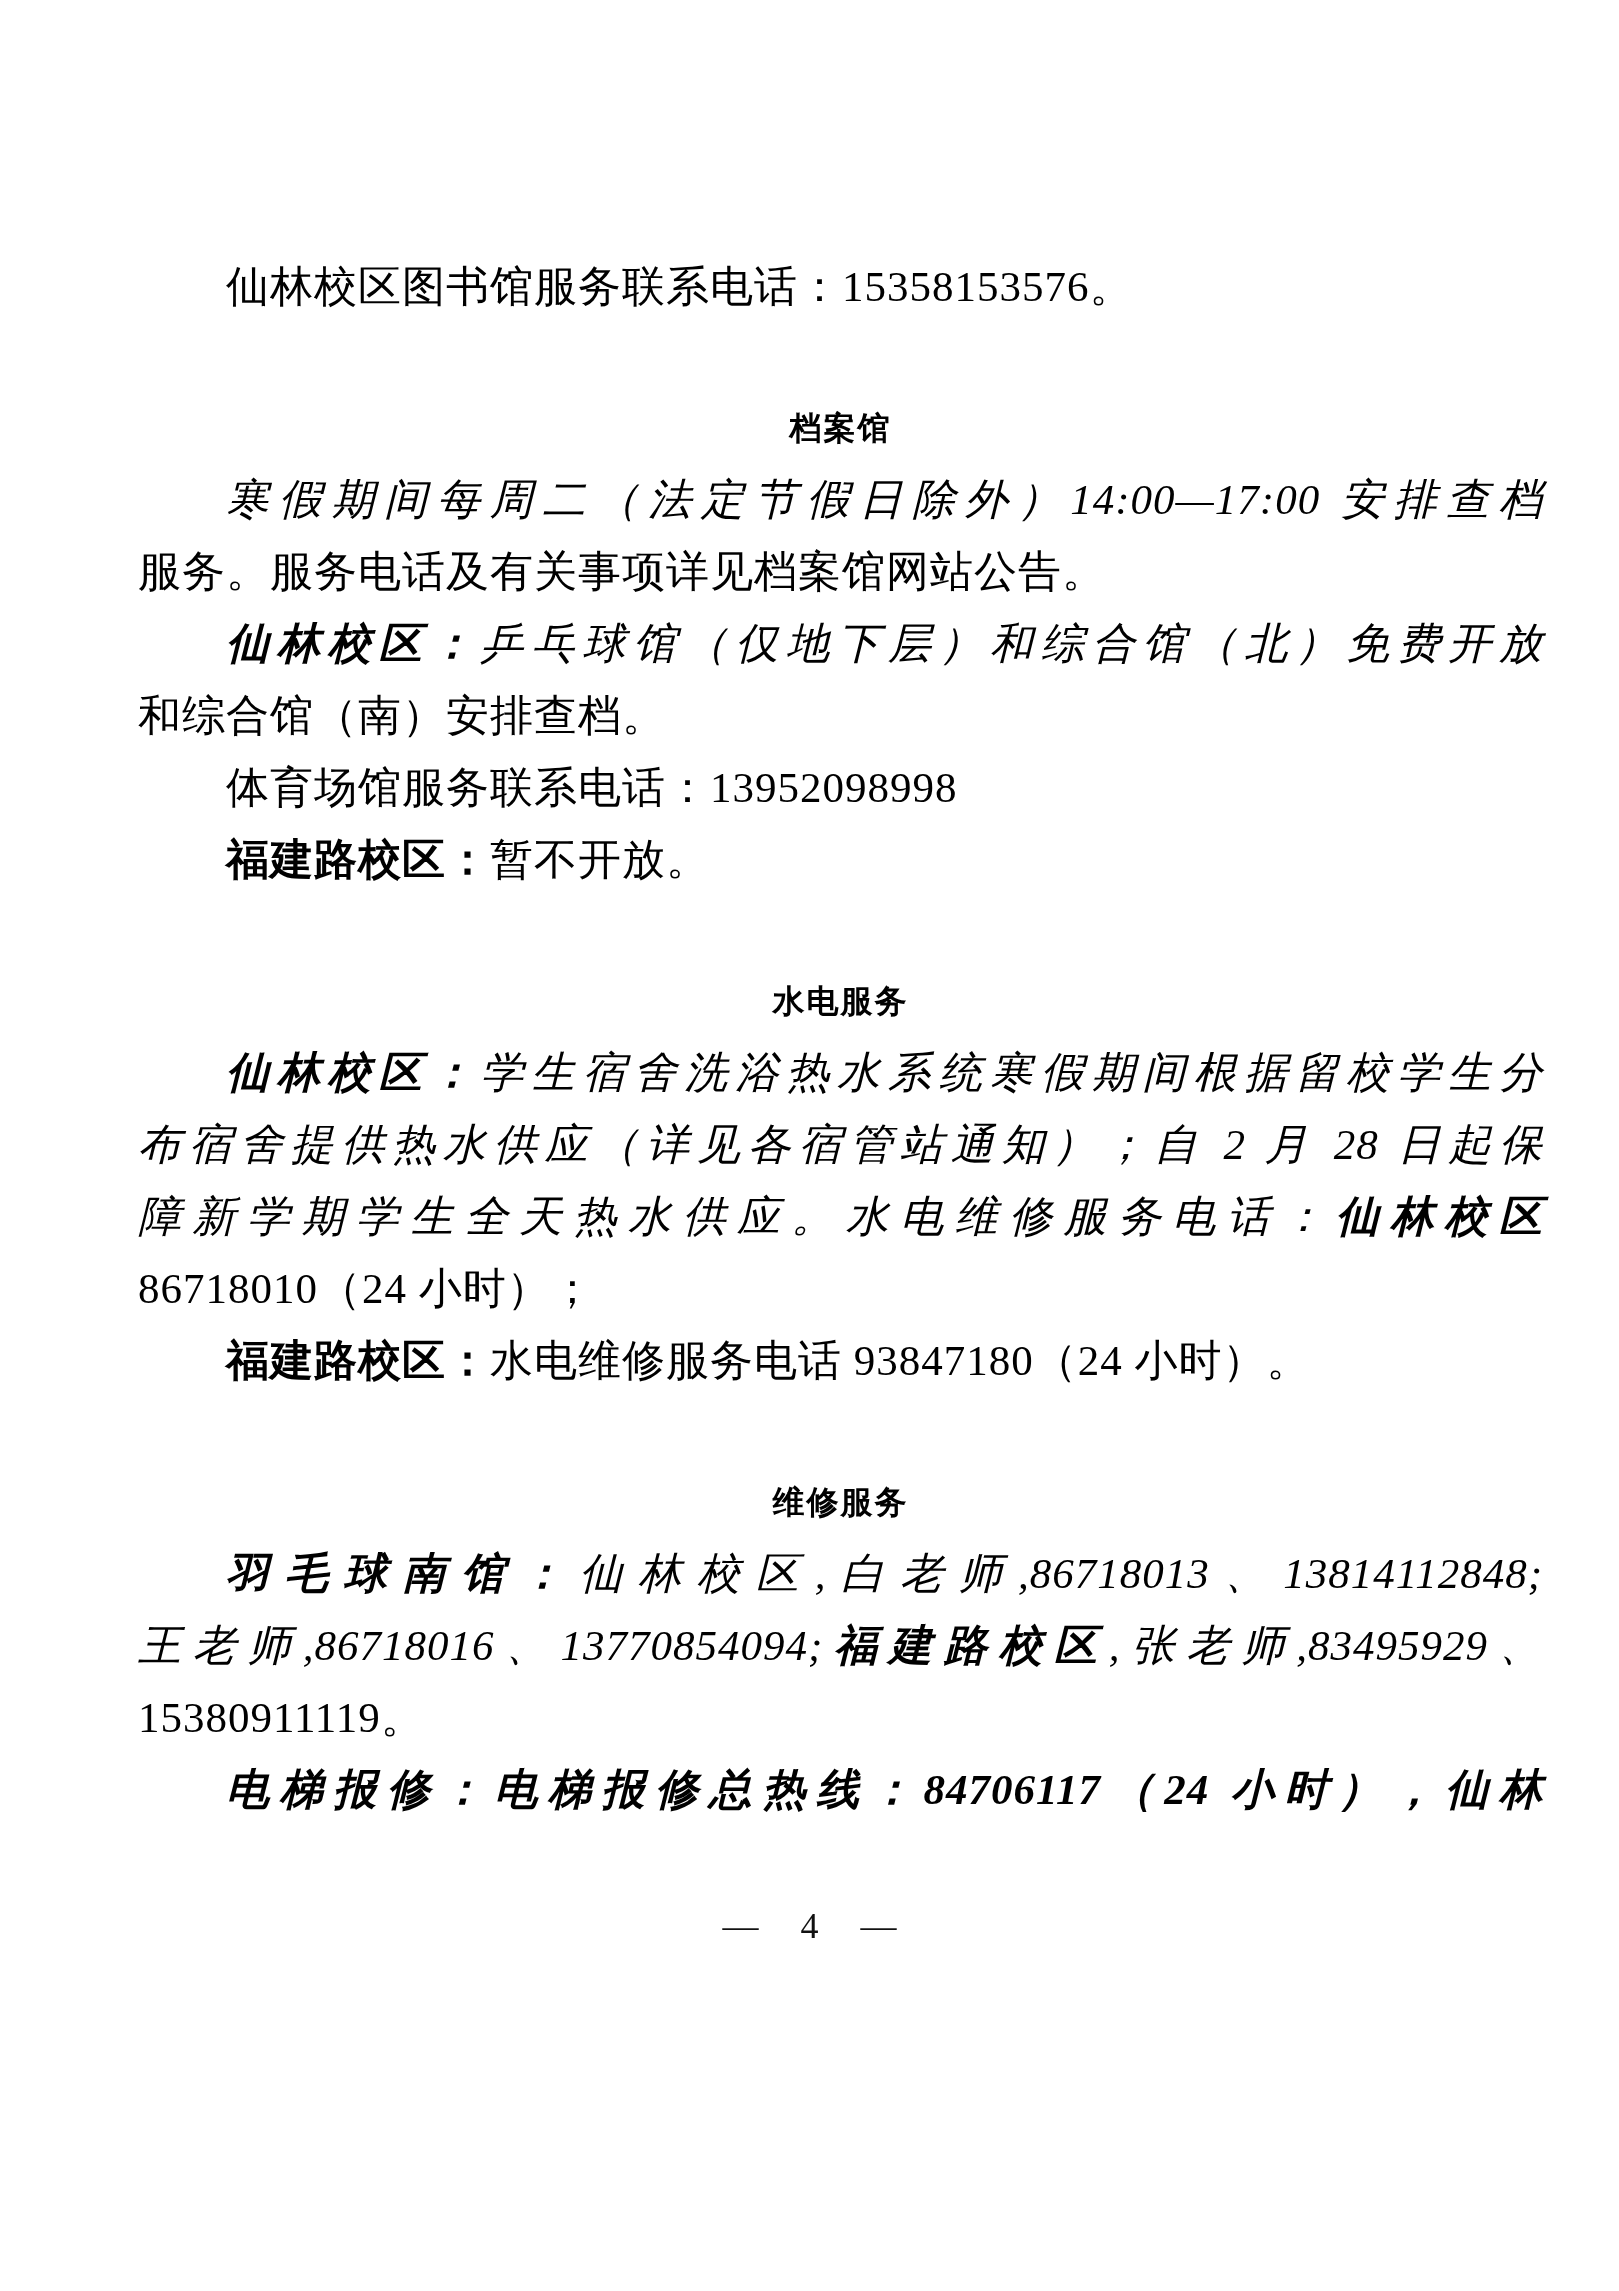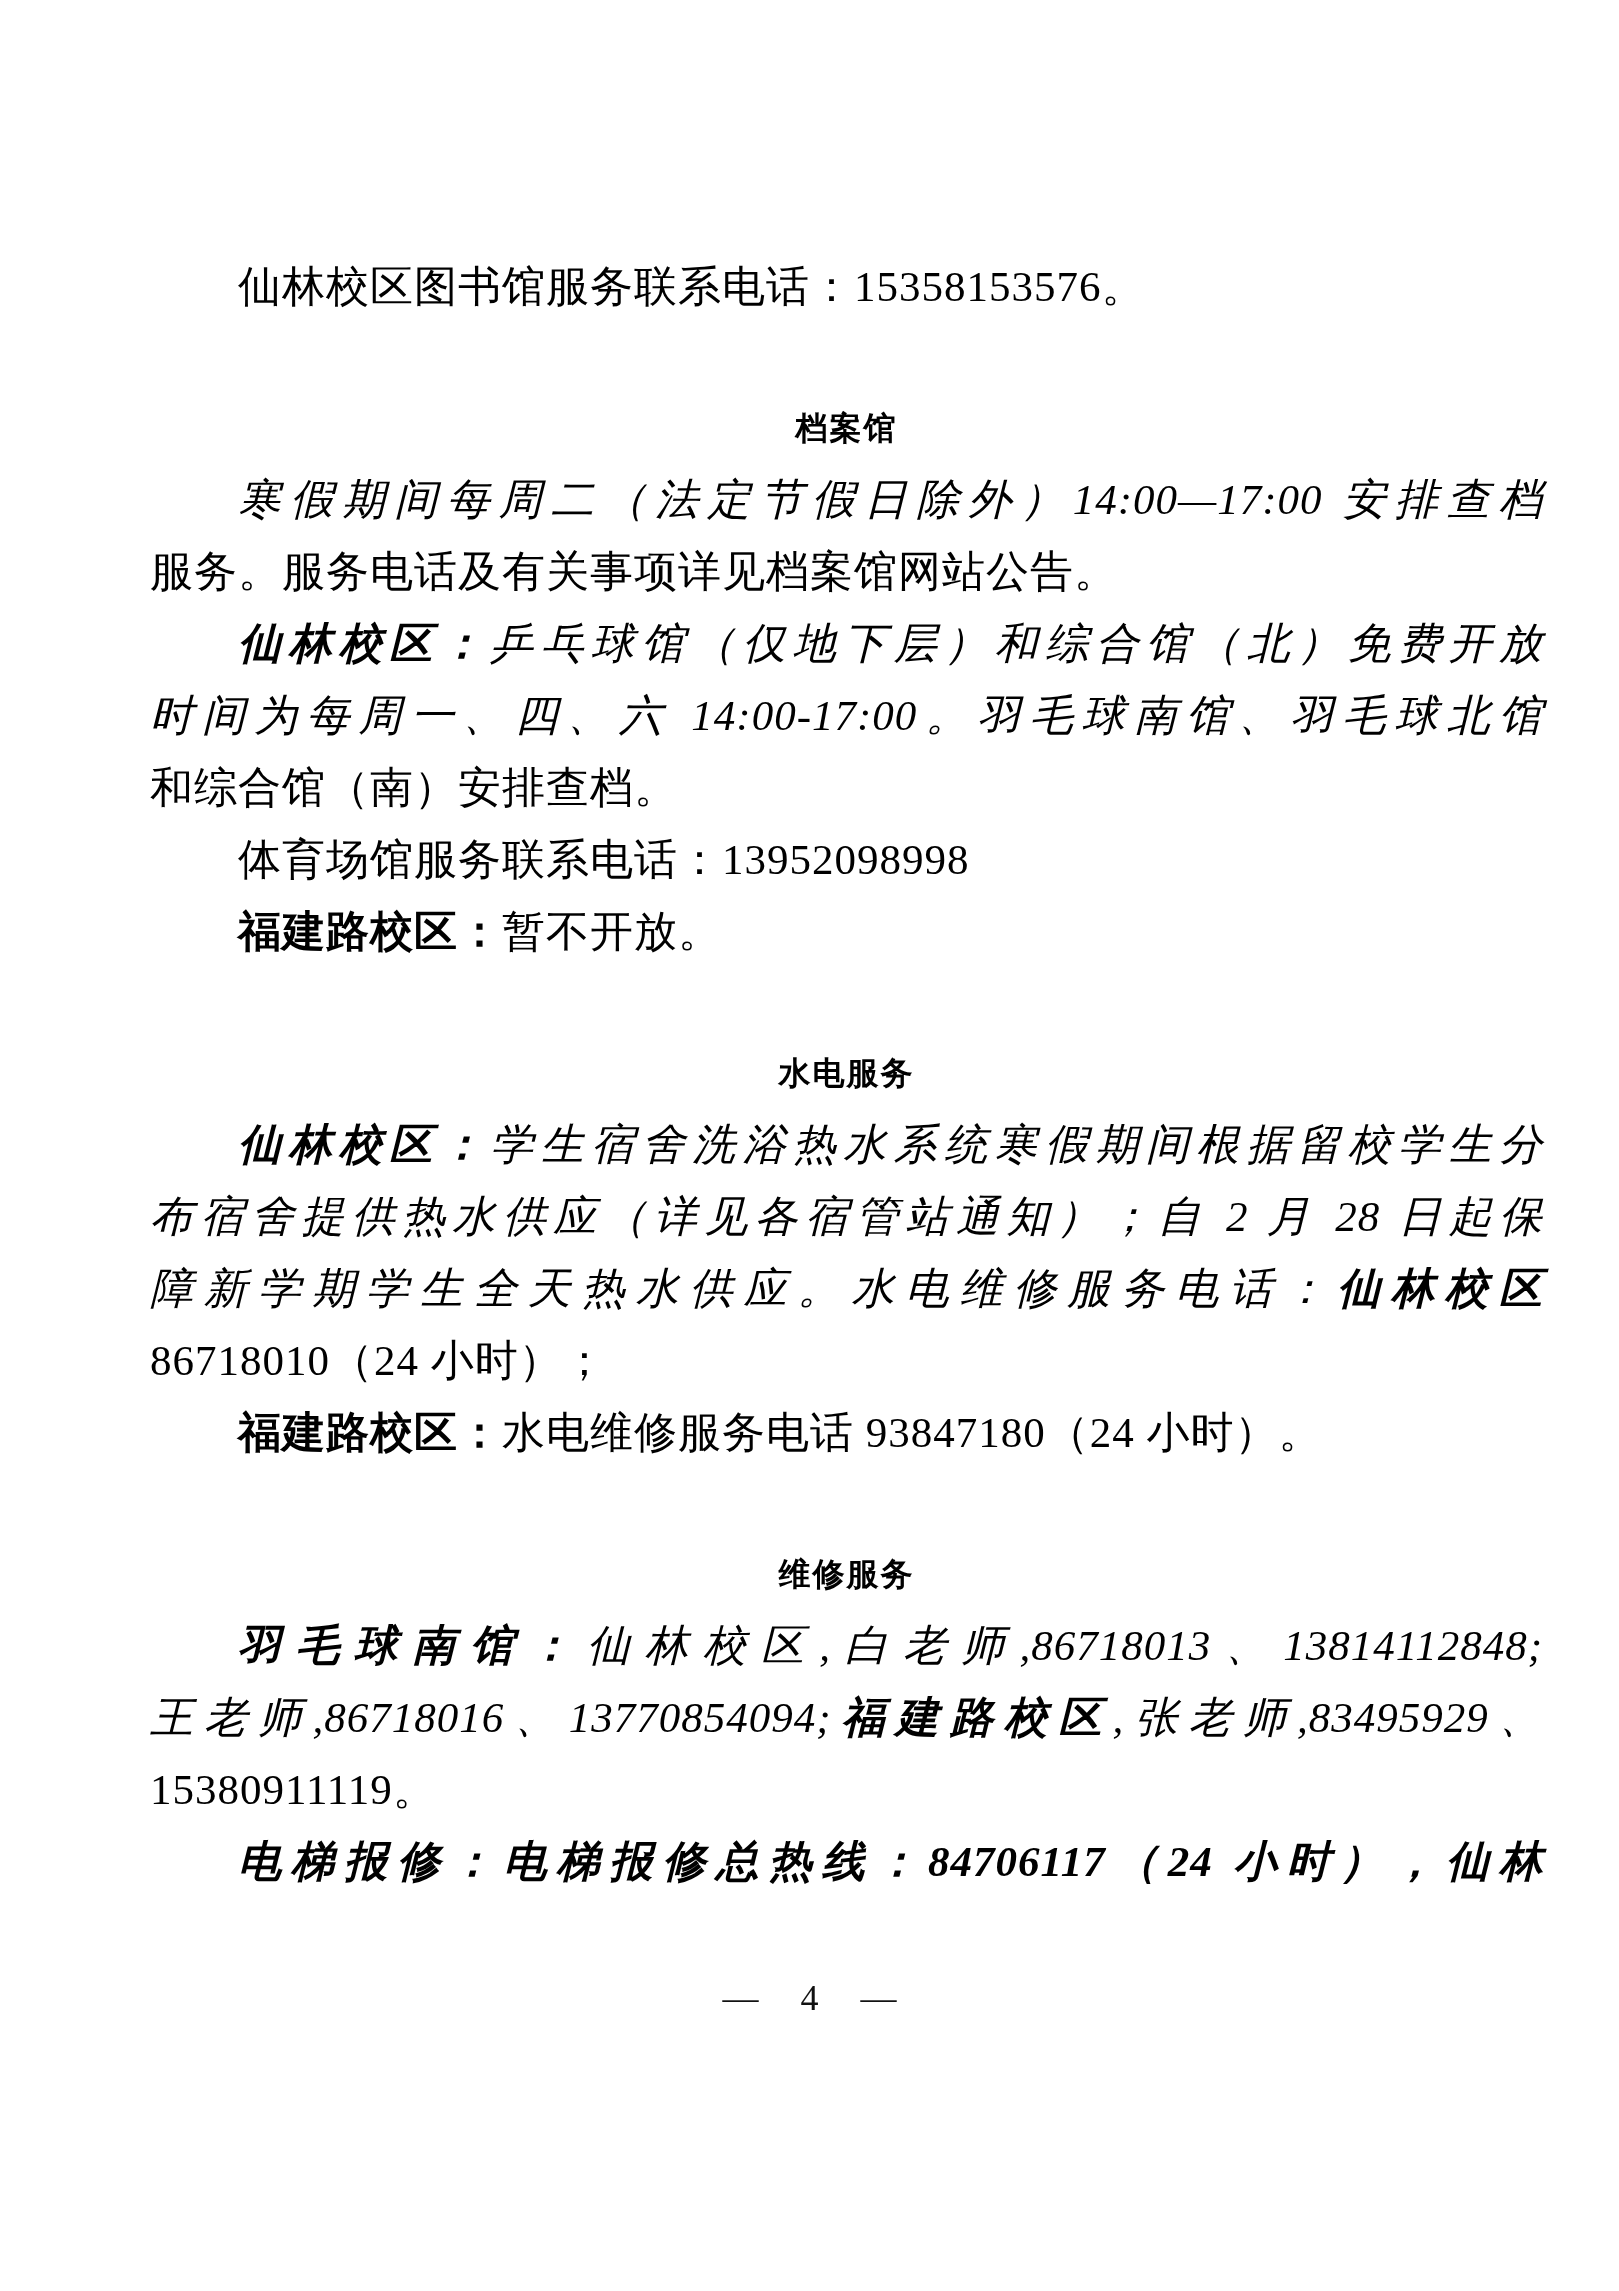--- a/index.html
+++ b/index.html
@@ -12,21 +12,20 @@
     width: 1619px;
     height: 2292px;
     margin: 0 auto;
     background: #ffffff;
     color: #000000;
     overflow: hidden;
     font-family: "Liberation Serif", "DejaVu Serif", serif;
   }
   .doc-body {
     padding: 251px 76px 0 138px;
-    margin-left: 12px;
   }
   .line {
     font-size: 43px;
     line-height: 72px;
     white-space: normal;
     letter-spacing: 1px;
   }
   .line.indent {
     text-indent: 88px;
   }
@@ -60,21 +59,20 @@
 </head>
 <body>
 
 <div class="page">
   <div class="doc-body">
       <div class="line indent"><span class="">仙林校区图书馆服务联系电话：15358153576。</span></div>
       <div class="heading">档案馆</div>
       <div class="line indent full"><span class="">寒假期间每周二（法定节假日除外）14:00—17:00 安排查档</span></div>
       <div class="line"><span class="">服务。服务电话及有关事项详见档案馆网站公告。</span></div>
       <div class="line indent full"><span class="b">仙林校区：</span><span class="">乒乓球馆（仅地下层）和综合馆（北）免费开放</span></div>
-      <div class="line full"><span class="">时间为每周一、四、六 14:00-17:00。羽毛球南馆、羽毛球北馆</span></div>
       <div class="line"><span class="">和综合馆（南）安排查档。</span></div>
       <div class="line indent"><span class="">体育场馆服务联系电话：13952098998</span></div>
       <div class="line indent"><span class="b">福建路校区：</span><span class="">暂不开放。</span></div>
       <div class="heading">水电服务</div>
       <div class="line indent full"><span class="b">仙林校区：</span><span class="">学生宿舍洗浴热水系统寒假期间根据留校学生分</span></div>
       <div class="line full"><span class="">布宿舍提供热水供应（详见各宿管站通知）；自 2 月 28 日起保</span></div>
       <div class="line full"><span class="">障新学期学生全天热水供应。水电维修服务电话：</span><span class="b">仙林校区</span></div>
       <div class="line"><span class="">86718010（24 小时）；</span></div>
       <div class="line indent"><span class="b">福建路校区：</span><span class="">水电维修服务电话 93847180（24 小时）。</span></div>
       <div class="heading">维修服务</div>

